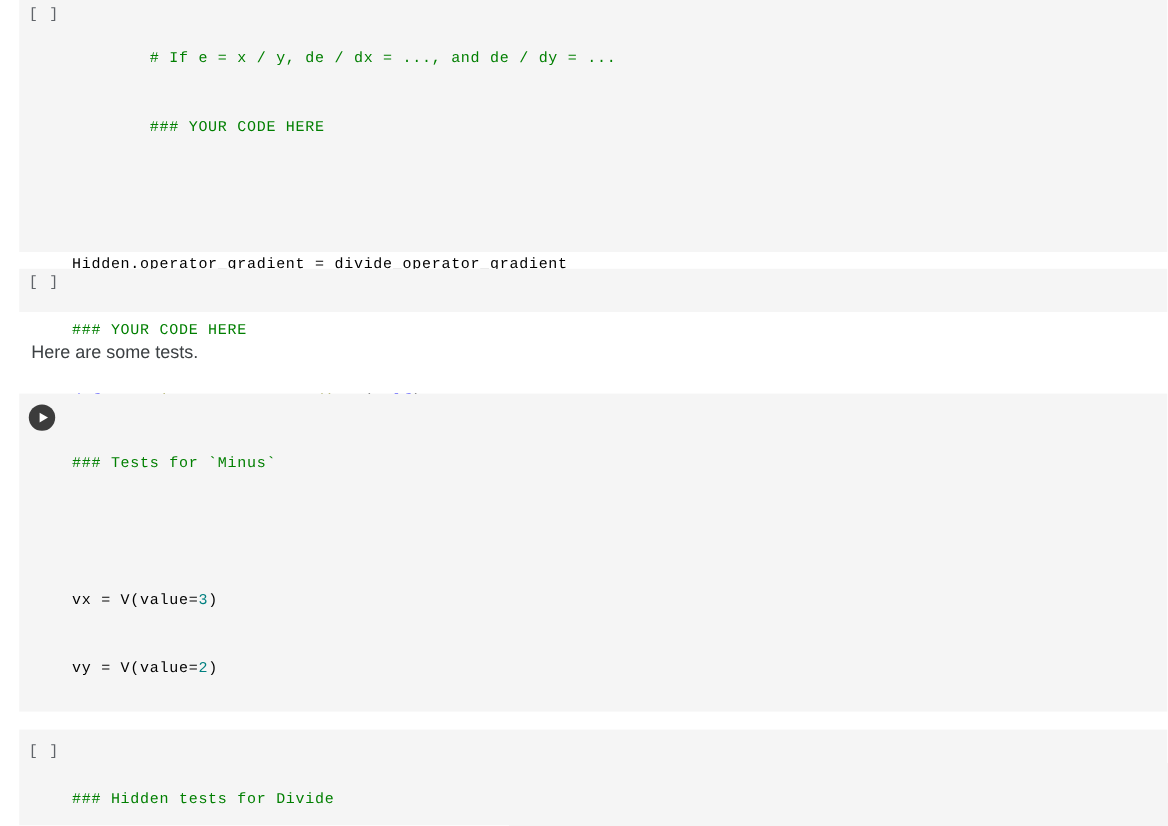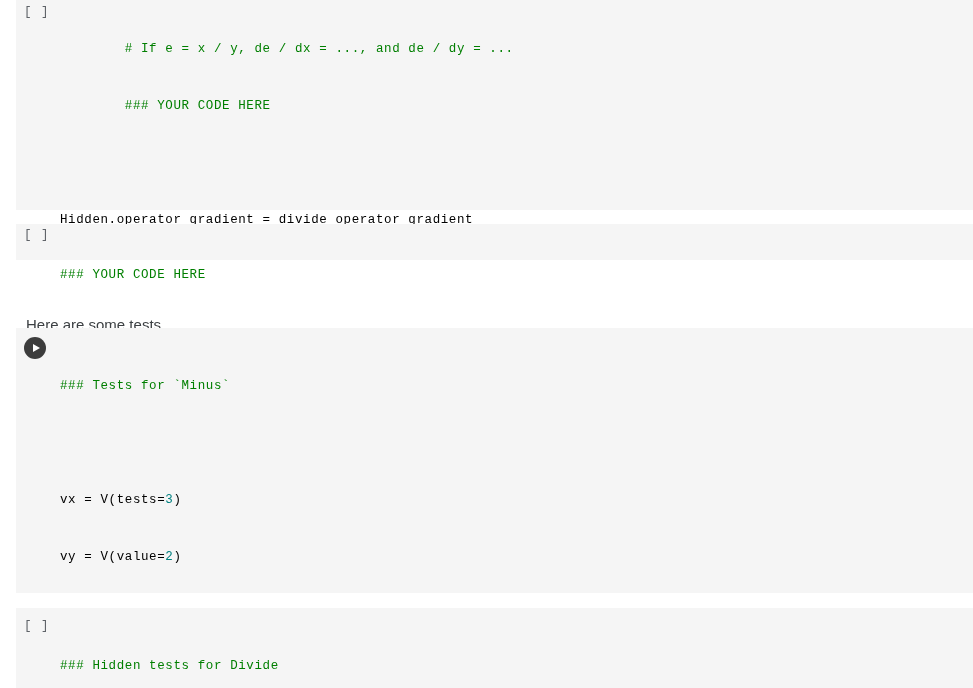--- a/index.html
+++ b/index.html
@@ -109,21 +109,21 @@
     color: #3c4043;
     white-space: pre;
   }
 
   
   #cell-divide   { top: -70px;  height: 280px; }
   #cell-yourcode { top: 224px;  height: 36px;  }
   #cell-tests    { top: 328px;  height: 265px; }
   #cell-hidden   { top: 608px;  height: 80px;  }
 
-  #md-tests      { top: 283px; margin-top: 31px; }
+  #md-tests      { top: 283px; }
 
   
   #cell-divide   .code { top: 72px; }
   #cell-yourcode .code { top: 4px;  }
   #cell-tests    .code { top: 11px; }
   #cell-hidden   .code { top: 11px; }
 
   #cell-divide   .prompt { top: 75px; }
   #cell-yourcode .prompt { top: 4px; }
   #cell-hidden   .prompt { top: 11px; }
@@ -165,21 +165,21 @@
 
   <div class="cell" id="cell-tests">
     <div class="gutter">
       <div class="runbtn">
         <div class="tri"></div>
       </div>
     </div>
     <div class="code">
       <span class="ln"><span class="c">### Tests for `Minus`</span></span>
       <span class="ln"><span class="pl"></span></span>
-      <span class="ln"><span class="pl">vx = V(tests=</span><span class="nm">3</span><span class="pl">)</span></span>
+      <span class="ln"><span class="pl">vx = V(value=</span><span class="nm">3</span><span class="pl">)</span></span>
       <span class="ln"><span class="pl">vy = V(value=</span><span class="nm">2</span><span class="pl">)</span></span>
       <span class="ln"><span class="pl">e = vx - vy</span></span>
       
       
       
       
       
     </div>
   </div>
 

